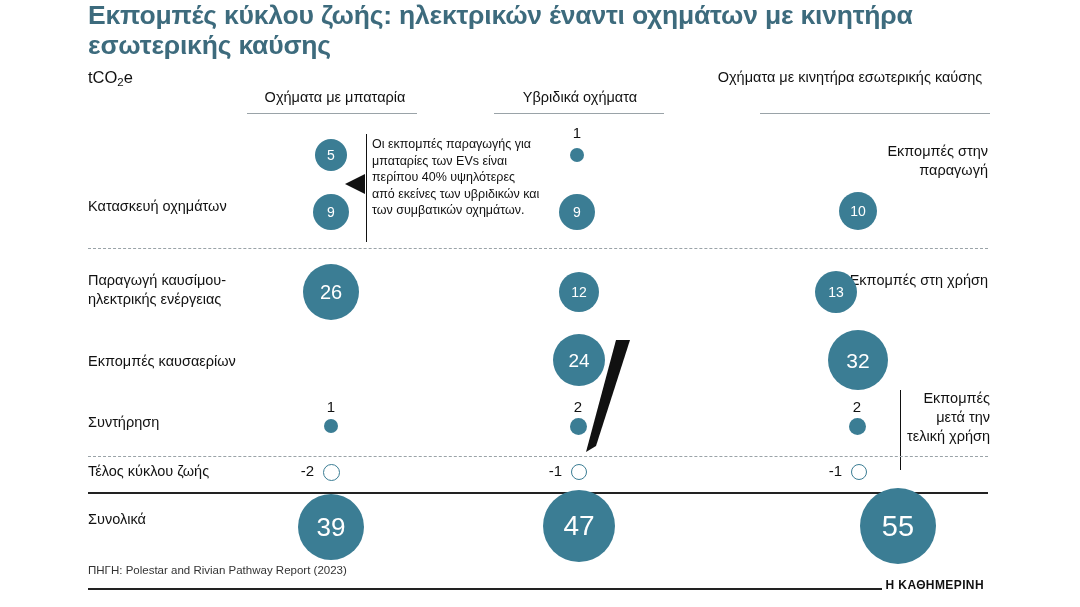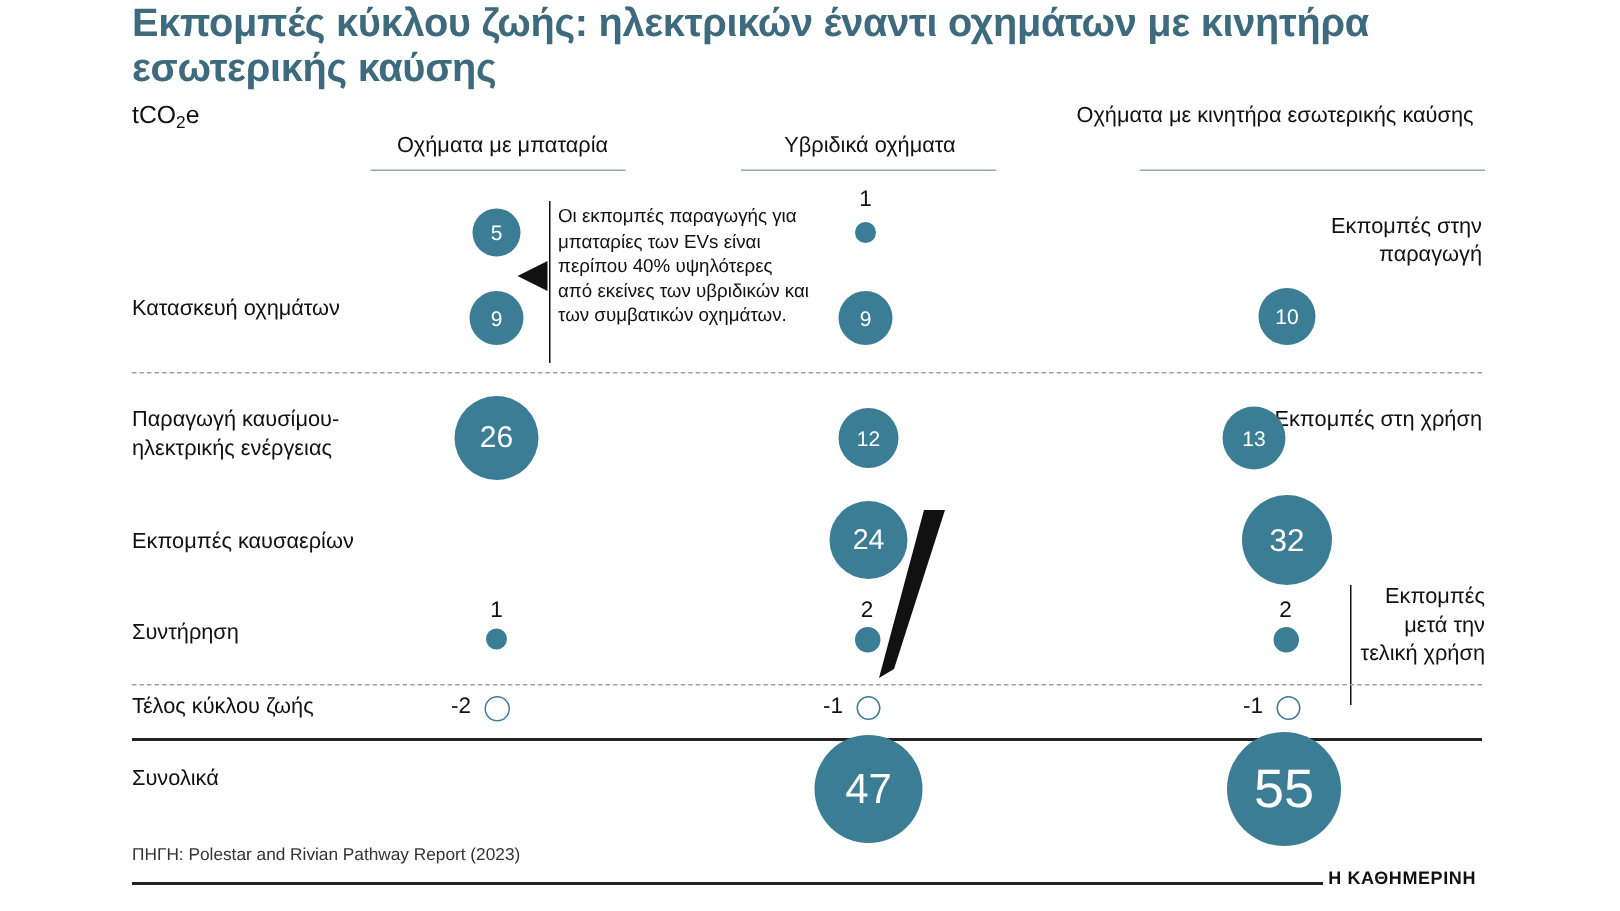--- a/index.html
+++ b/index.html
@@ -248,20 +248,21 @@
 
   <div class="bubble hollow" style="left:323px; top:464px; width:15px; height:15px;"></div>
   <div class="value-outside" style="left:268px; top:462px; text-align:right; width:46px;">-2</div>
 
   <div class="bubble hollow" style="left:571px; top:464px; width:14px; height:14px;"></div>
   <div class="value-outside" style="left:516px; top:462px; text-align:right; width:46px;">-1</div>
 
   <div class="bubble hollow" style="left:851px; top:464px; width:14px; height:14px;"></div>
   <div class="value-outside" style="left:796px; top:462px; text-align:right; width:46px;">-1</div>
 
+  <div class="bubble" style="left:298px; top:494px; width:66px; height:66px; font-size:26px;">39</div>
   <div class="bubble" style="left:543px; top:490px; width:72px; height:72px; font-size:28px;">47</div>
-  <div class="bubble" style="left:818px; top:488px; width:76px; height:76px; font-size:36px;">55</div>
+  <div class="bubble" style="left:860px; top:488px; width:76px; height:76px; font-size:29px;">55</div>
 
   <div class="source">ΠΗΓΗ: Polestar and Rivian Pathway Report (2023)</div>
   <div class="footer-rule"></div>
   <div class="brand">Η ΚΑΘΗΜΕΡΙΝΗ</div>
 
 </div>
 
 </body></html>

